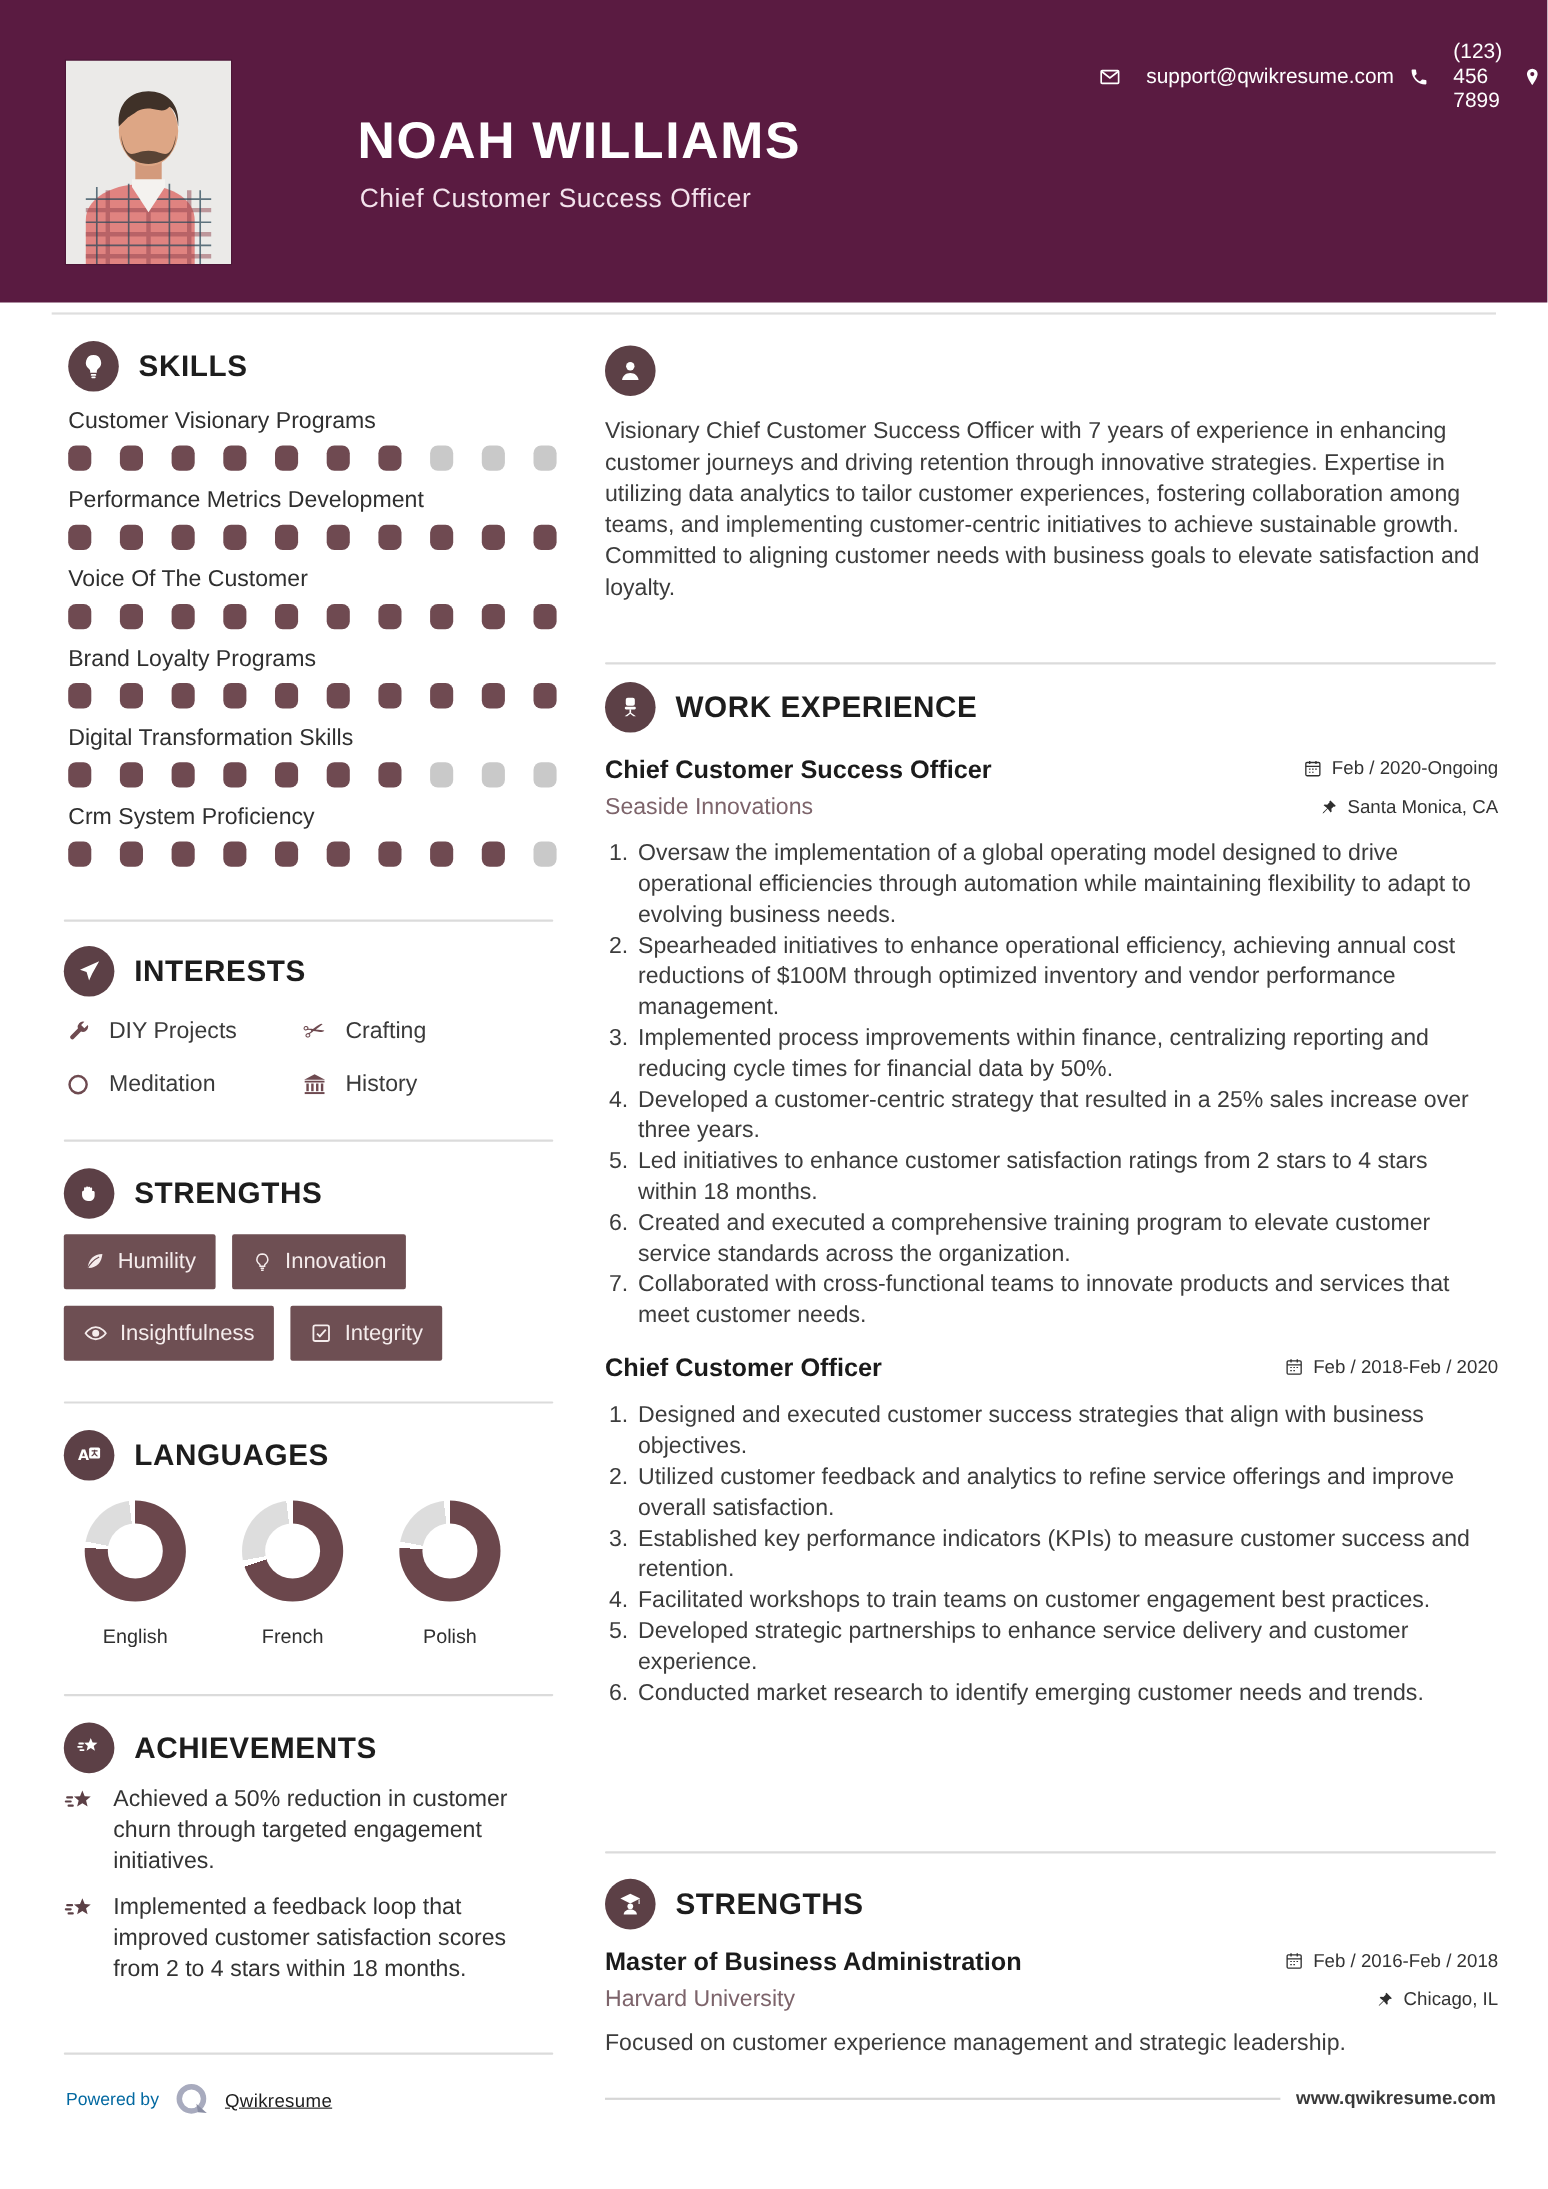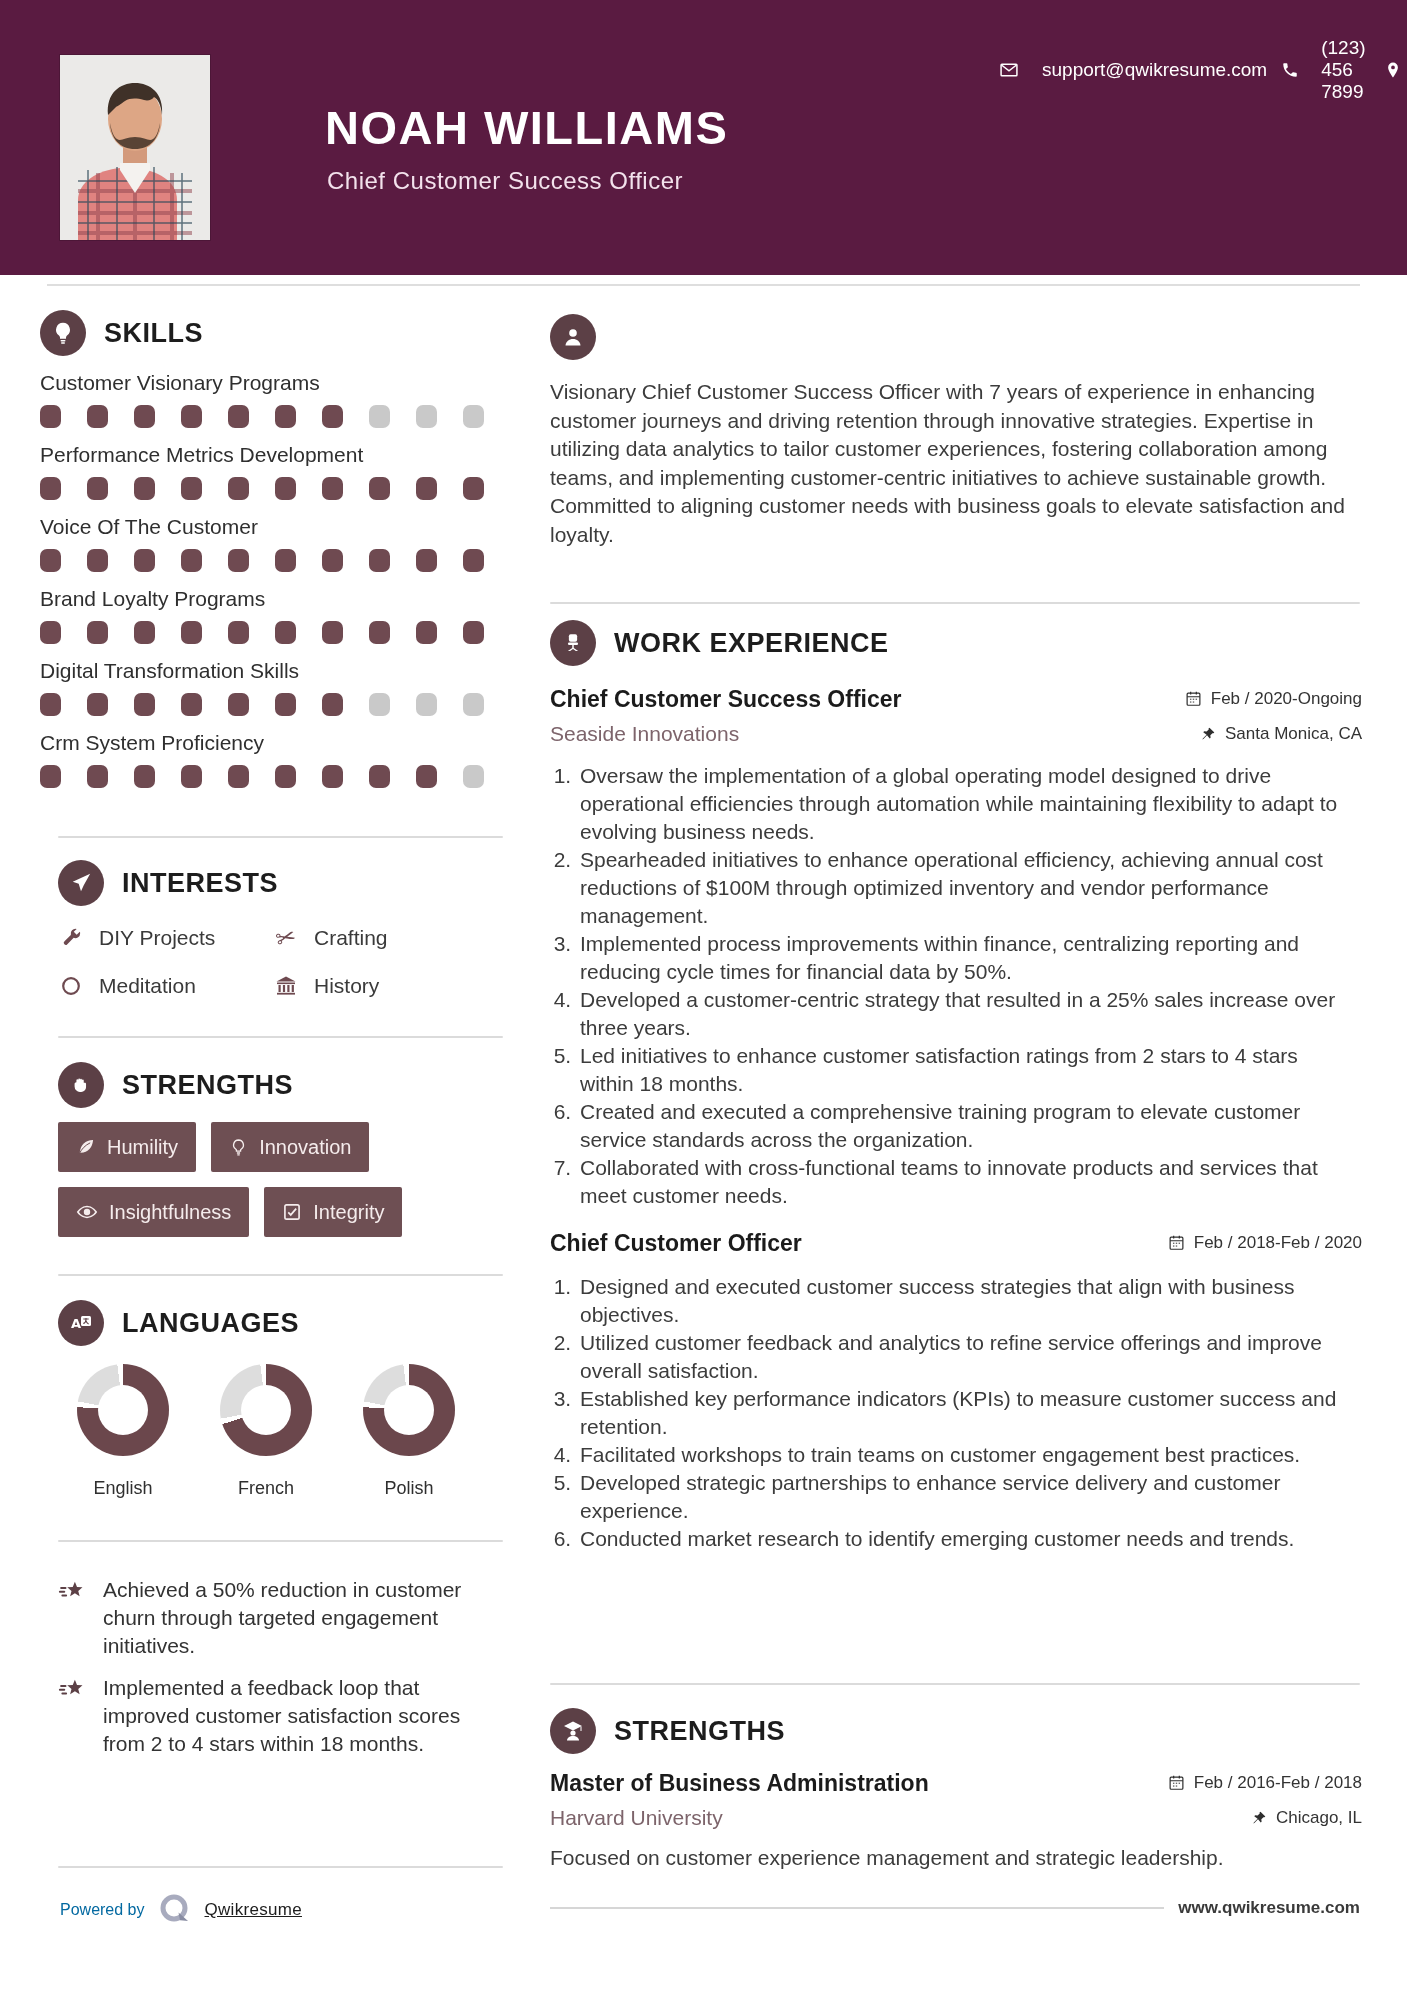--- a/index.html
+++ b/index.html
@@ -134,21 +134,21 @@
               <ellipse cx="12" cy="12" rx="4" ry="9"></ellipse>
               <path d="M3.5 9h17M3.5 15h17"></path>
             </svg>
         </span>
         <span>www.qwikresume.com</span>
       </div>
     </div>
   </div>
   <div class="header-rule"></div>
 
-  <div class="abs" style="left:40px;top:310px;width:447px;">
+  <div class="abs" style="left:62px;top:310px;width:447px;">
     <div class="sec-head">
       <span class="sec-circle">
         <svg viewBox="0 0 24 24" width="24" height="24" fill="currentColor">
             <path d="M12 1.8a7 7 0 0 0-4 12.7c.6.5 1 1.2 1 2v1.3h6v-1.3c0-.8.4-1.5 1-2a7 7 0 0 0-4-12.7z"></path>
             <rect x="9.5" y="19" width="5" height="1.6" rx=".8"></rect>
             <rect x="10" y="21.2" width="4" height="1.6" rx=".8"></rect>
           </svg>
       </span>
       <span class="sec-title">SKILLS</span>
     </div>
@@ -369,20 +369,29 @@
       <div class="lang">
         <div class="donut" style="background: conic-gradient(rgb(107, 71, 76) 0deg, rgb(107, 71, 76) 76%, rgb(255, 255, 255) 76%, rgb(255, 255, 255) 78%, rgb(221, 221, 221) 78%, rgb(221, 221, 221) 98%, rgb(255, 255, 255) 98%, rgb(255, 255, 255) 100%);"></div>
         <div class="lang-label">Polish</div>
       </div>
     </div>
   </div>
 
   <div class="divider" style="left:58px;top:1540px;width:445px;"></div>
 
   <div class="abs" style="left:58px;top:1566px;width:447px;">
+    <div class="sec-head">
+      <span class="sec-circle">
+        <svg viewBox="0 0 24 24" width="24" height="24" fill="currentColor">
+            <path d="M13.5 3l1.7 4.1 4.4.3-3.4 2.9 1.1 4.3-3.8-2.4-3.8 2.4 1.1-4.3L7.4 7.4l4.4-.3L13.5 3z"></path>
+            <path d="M3 8h3.5M2 11h3.5M4 14h3" stroke="currentColor" stroke-width="1.6" fill="none" stroke-linecap="round"></path>
+          </svg>
+      </span>
+      <span class="sec-title">ACHIEVEMENTS</span>
+    </div>
     <div class="ach-list">
       <div class="ach-item">
         <span class="ach-icon">
           <svg viewBox="0 0 24 24" width="30" height="30" fill="currentColor">
               <path d="M13.5 3l1.7 4.1 4.4.3-3.4 2.9 1.1 4.3-3.8-2.4-3.8 2.4 1.1-4.3L7.4 7.4l4.4-.3L13.5 3z"></path>
               <path d="M2.5 8h3.5M1.5 11h3.5M3.5 14h3" stroke="currentColor" stroke-width="1.6" fill="none" stroke-linecap="round"></path>
             </svg>
         </span>
         <span>Achieved a 50% reduction in customer churn through targeted engagement initiatives.</span>
       </div>

